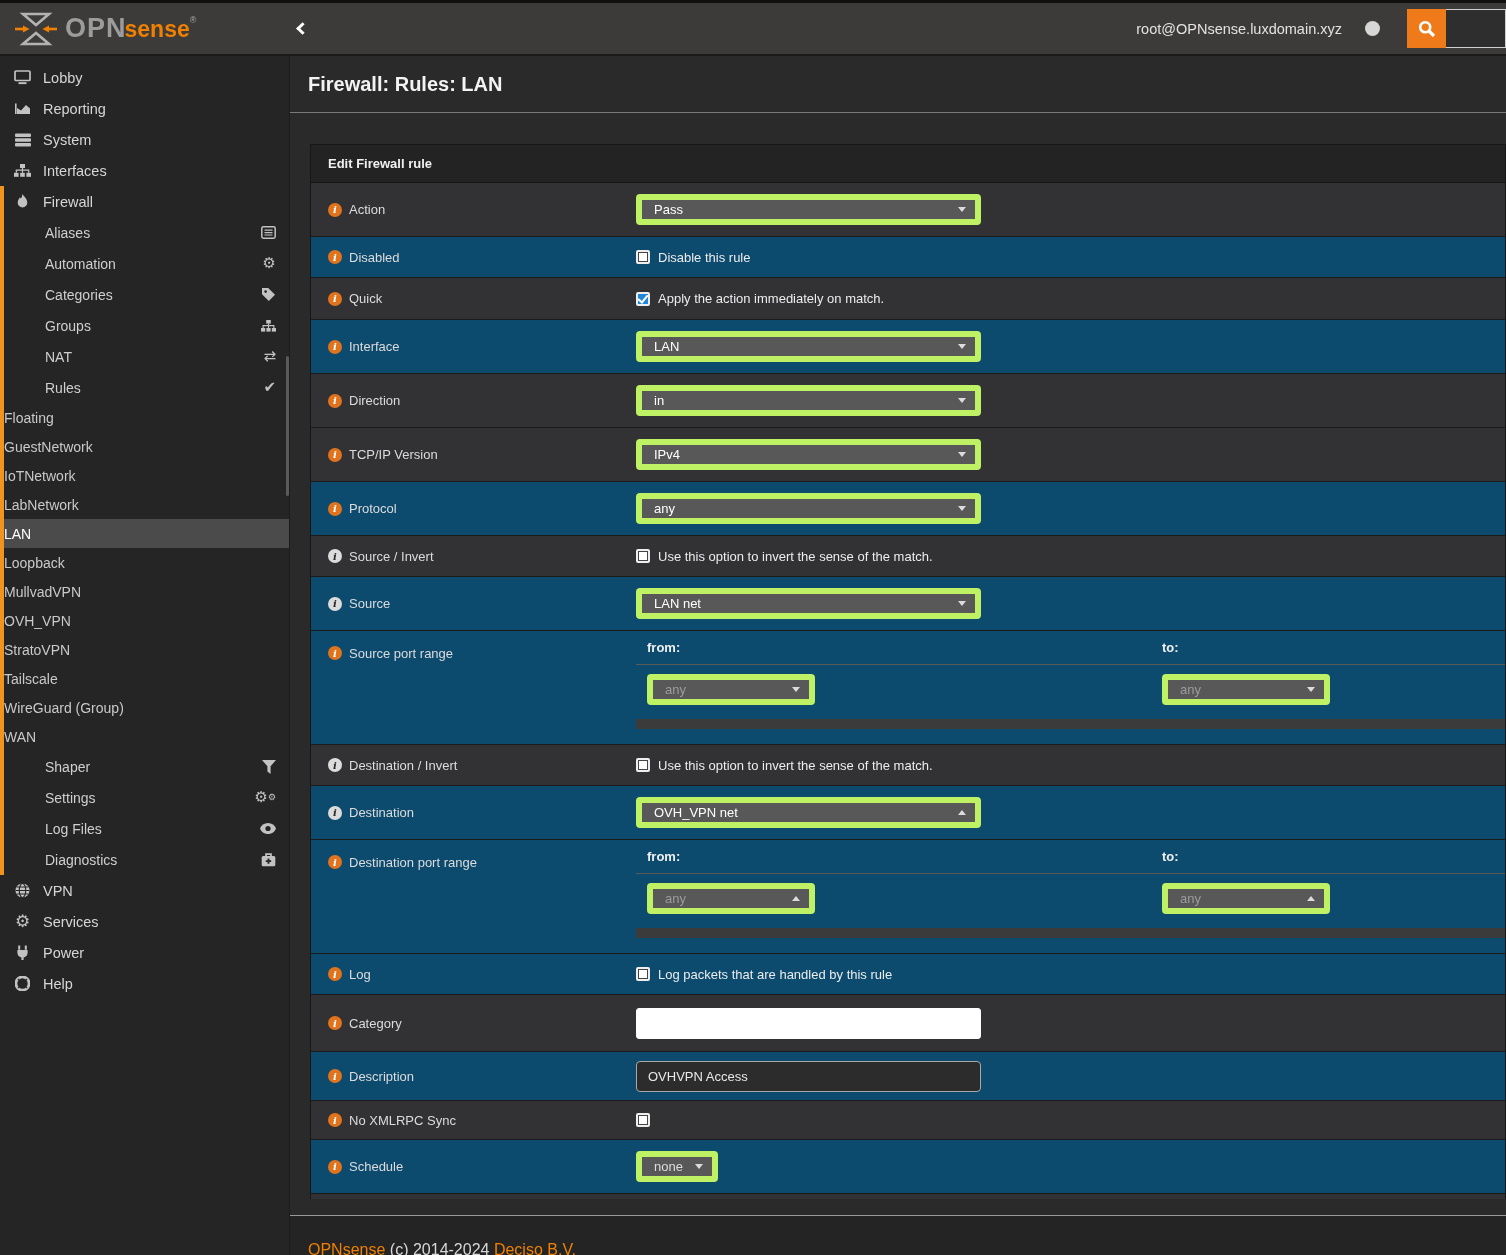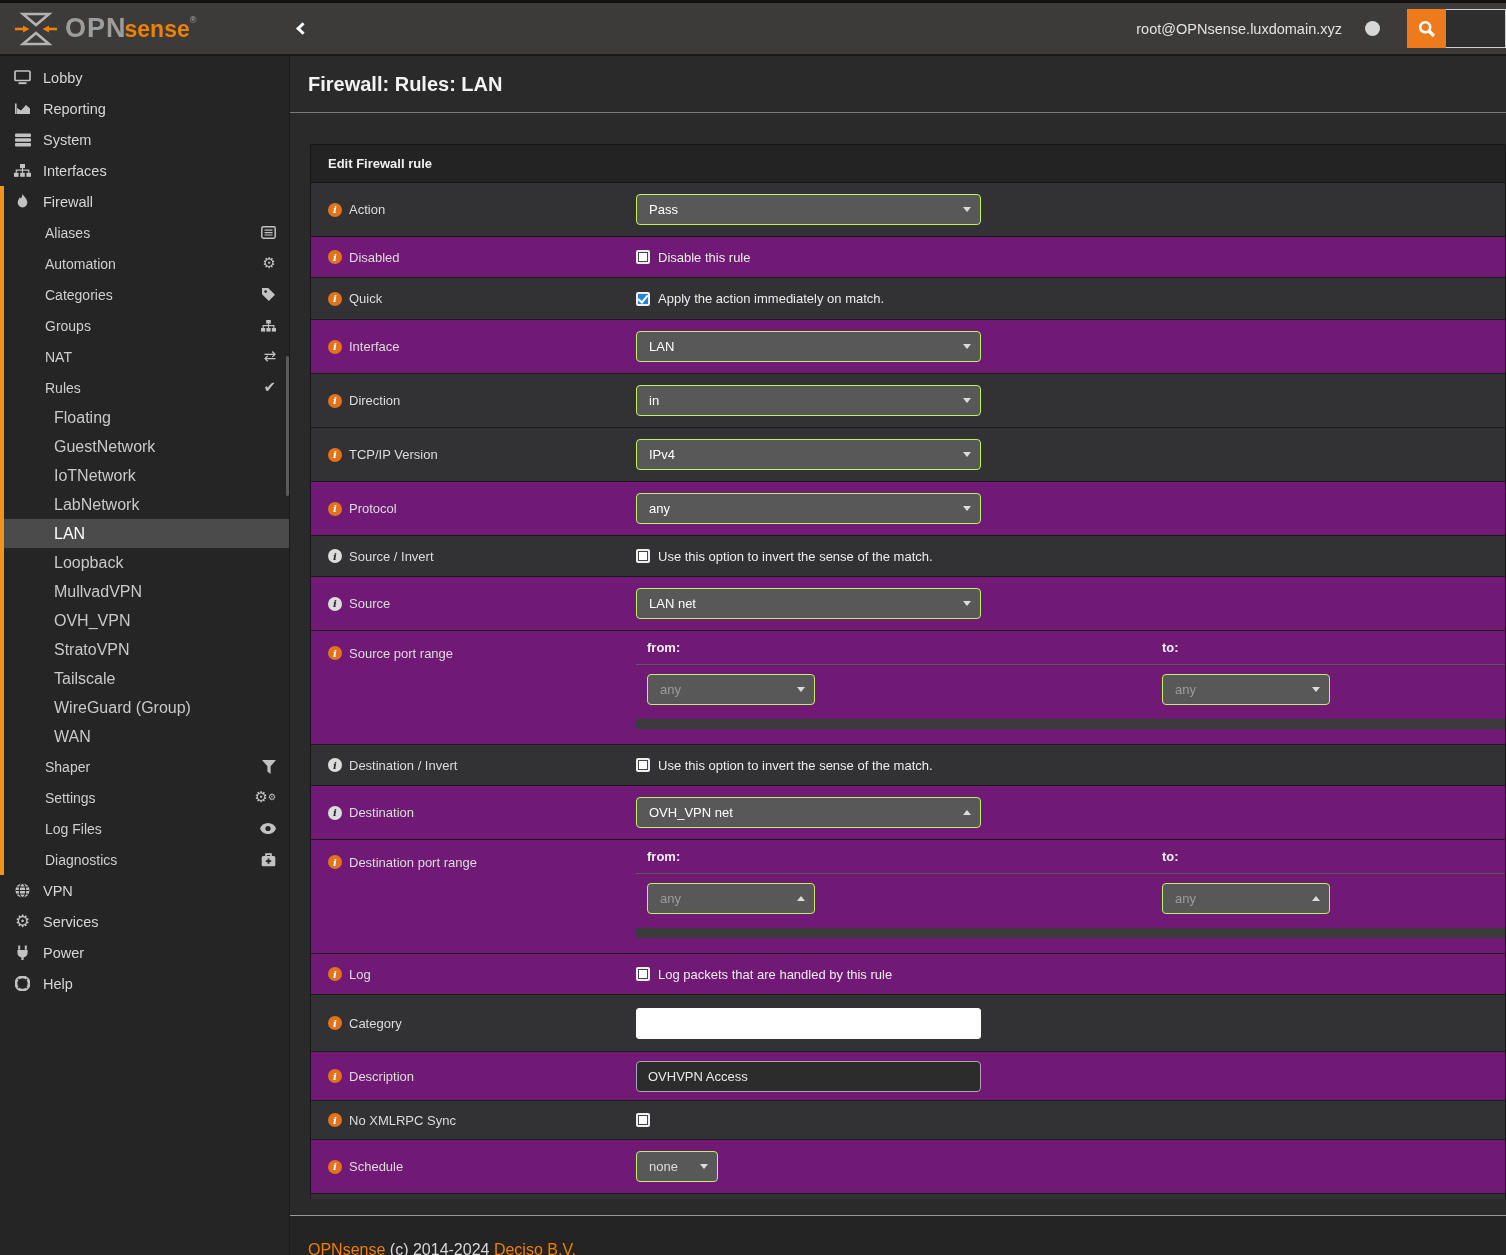--- a/index.html
+++ b/index.html
@@ -36,53 +36,53 @@
 
   
   .sidebar { width:290px; flex:none; background:#252525; overflow:hidden; padding-top:6px; border-right:1px solid #1c1c1c; position:relative; }
   .sitem { height:31px; display:flex; align-items:center; padding-left:13px; gap:11px; color:#d6d6d6; font-size:14.5px; cursor:pointer; }
   .sitem .sicon { width:19px; display:flex; justify-content:center; align-items:center; flex:none; }
   .glyph { color:#c2c2c2; font-size:15px; line-height:1; font-family:"DejaVu Sans", sans-serif; }
   .fw-group { border-left:4px solid #f0941e; }
   .fw-group .sitem { padding-left:9px; }
   .sub { height:31px; display:flex; align-items:center; padding-left:41px; padding-right:13px; color:#cfcfcf; font-size:14px; cursor:pointer; }
   .sub .sub-icon { margin-left:auto; display:flex; align-items:center; }
-  .sub2 { height:29px; display:flex; align-items:center; padding-left:50px; color:#c9c9c9; font-size:16px; cursor:pointer; }
+  .sub2 { height:29px; display:flex; align-items:center; color:#c9c9c9; font-size:14px; cursor:pointer; }
   .sub2.active { background:#4b4b4b; color:#fff; }
   .side-scroll { position:absolute; right:0; top:300px; width:3px; height:140px; background:#5a5a5a; border-radius:2px; }
 
   
   .main { flex:1; display:flex; flex-direction:column; min-width:0; background:#2a2a2a;gap:16px; }
   .breadcrumb-bar { height:57px; flex:none; display:flex; align-items:center; padding-left:18px; border-bottom:1px solid #7a7a7a; }
   .page-title { color:#f3f3f3; font-size:20px; font-weight:bold; }
   .content { flex:1; overflow:hidden; padding:15px 0 0 20px; min-height:0; }
   .footer { height:40px; flex:none; background:#242424; border-top:1px solid #9a9a9a; padding:25px 0 0 18px; overflow:hidden; font-size:16px; }
   .footer a { color:#f08100; text-decoration:none; cursor:pointer; }
   .footer .copy { color:#d8d8d8; }
 
   
   .panel { border:1px solid #161616; border-bottom:none; }
   .panel-header { height:38px; background:#232323; border-bottom:1px solid #141414; display:flex; align-items:center; padding-left:17px; }
   .panel-title { color:#f0f0f0; font-size:13px; font-weight:bold; }
   .frow { display:flex; border-bottom:1px solid #1b1b1b; }
   .r-light { background:#323134; }
-  .r-dark  { background:#701a75; }
+  .r-dark  { background:#0c4a6e; }
   .h54{height:54px} .h48{height:48px} .h42{height:42px} .h41{height:41px} .h114{height:114px}
   .h57{height:57px} .h49{height:49px} .h39{height:39px}
   .fl { width:325px; flex:none; display:flex; align-items:center; gap:7px; padding-left:17px; padding-right:8px; color:#dcdcdc; font-size:13px; }
   .fl.top { align-items:flex-start; padding-top:15px; }
   .fc { flex:1; display:flex; align-items:center; min-width:0; }
   .fc.col { flex-direction:column; align-items:stretch; }
 
   .info { width:14px; height:14px; border-radius:50%; flex:none; display:inline-flex; align-items:center; justify-content:center; font-family:"DejaVu Serif", serif; font-style:italic; font-weight:bold; font-size:10px; }
   .info::after { content:"i"; }
   .info.orange { background:#e0731c; color:#fff; }
   .info.white  { background:#dcdcdc; color:#2a2a2a; }
 
-  .dd { position:relative; height:31px; background:#585858; border:1px solid #bef264; border-radius:4px; display:flex; align-items:center; padding:0 22px 0 12px; color:#fff; font-size:13px; cursor:pointer; flex:none; }
+  .dd { position:relative; height:31px; background:#585858; border:6px solid #bef264; border-radius:4px; display:flex; align-items:center; padding:0 22px 0 12px; color:#fff; font-size:13px; cursor:pointer; flex:none; }
   .dd.muted { color:#9c9c9c; }
   .dd.lite { color:#ddd; }
   .w345{width:345px} .w168{width:168px} .w82{width:82px} .w203{width:203px}
   .car { position:absolute; right:9px; width:0; height:0; border-left:4.5px solid transparent; border-right:4.5px solid transparent; }
   .car.down { border-top:5.5px solid #dcdcdc; }
   .car.up   { border-bottom:5.5px solid #dcdcdc; }
 
   .cb { width:14px; height:14px; flex:none; background:#fff; border:2px solid #eee; box-shadow:inset 0 0 0 1px #444; border-radius:2px; cursor:pointer; }
   .cb.checked { background:#1f86d8; box-shadow:none; display:flex; align-items:center; justify-content:center; }
   .cb.checked::after { content:""; width:4px; height:8px; border-right:2px solid #fff; border-bottom:2px solid #fff; transform:rotate(40deg); margin-top:-2px; }

